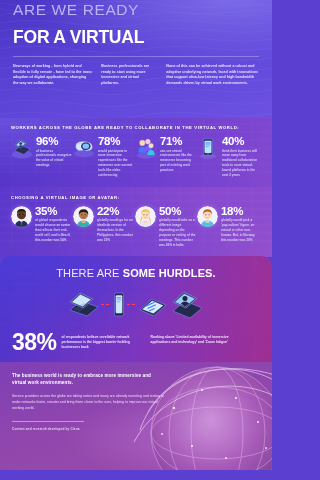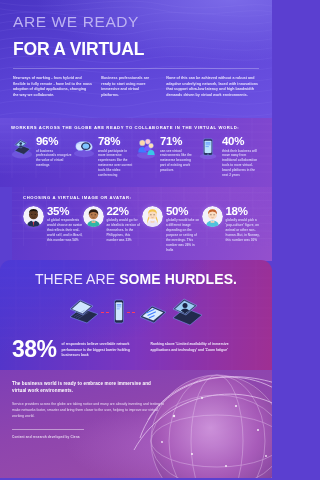--- a/index.html
+++ b/index.html
@@ -14,21 +14,21 @@
   .page { width:272px; height:480px; position:relative; overflow:hidden; }
 
   
   .hero {
     position:relative;
     height:118px;
     background:
       radial-gradient(120% 90% at 85% 0%, #7b6ae8 0%, rgba(123,106,232,0) 60%),
       linear-gradient(160deg,#4a35c4 0%,#5b43d6 45%,#6d52e2 100%);
     overflow:hidden;
-    padding:14px 13px 0 13px;
+    padding:2px 13px 0 13px;
   }
   .wavewrap { position:absolute; inset:0; opacity:.55; pointer-events:none; }
   .hero-title-lite {
     font-size:15.5px; letter-spacing:.6px; font-weight:400;
     color:#bdb2f2; line-height:1.05; position:relative; z-index:2;
   }
   .hero-title-bold {
     font-size:17.5px; font-weight:800; letter-spacing:-.2px;
     line-height:1.06; color:#fff; position:relative; z-index:2;
     margin-top:10px;
@@ -49,21 +49,20 @@
     background:
       radial-gradient(100% 120% at 0% 0%, #6a4fdd 0%, rgba(106,79,221,0) 70%),
       linear-gradient(105deg,#5335c9 0%,#6c3fd0 55%,#8348cf 100%);
     padding:7px 11px 9px 11px;
   }
   .band.b2 {
     background:
       radial-gradient(100% 120% at 100% 0%, #8a4bd0 0%, rgba(138,75,208,0) 70%),
       linear-gradient(105deg,#5b38cb 0%,#7a44cf 55%,#9450cd 100%);
     padding-top:8px;
-    margin-left:12px;
   }
   .grid-lines { position:absolute; inset:0; opacity:.18; pointer-events:none; }
   .band-head {
     position:relative; z-index:2;
     font-size:4.2px; font-weight:800; letter-spacing:.62px;
     color:#ffffff; margin-bottom:6px;
   }
   .stats-row { position:relative; z-index:2; display:flex; }
   .stat { display:flex; gap:3px; width:62px; }
   .stat .icon { flex:0 0 auto; width:22px; height:24px; }
@@ -83,21 +82,21 @@
   .hurdles {
     position:relative; overflow:hidden;
     background:
       radial-gradient(110% 140% at 10% 0%, #4d3ad6 0%, rgba(77,58,214,0) 62%),
       linear-gradient(100deg,#4e35cb 0%,#7c36bf 52%,#9f2f92 100%);
     border-top-left-radius:11px; border-top-right-radius:11px;
     margin-top:-1px;
     padding:12px 10px 10px 10px;
   }
   .hurdles-title {
-    text-align:center; font-size:14px; letter-spacing:.1px; line-height:1;
+    text-align:center; font-size:11px; letter-spacing:.1px; line-height:1;
     color:#efe9ff; font-weight:400; position:relative; z-index:3;
   }
   .hurdles-title b { font-weight:800; color:#fff; }
   .device-row {
     position:relative; z-index:3; display:flex; align-items:center;
     justify-content:center; gap:0; margin-top:9px; height:34px;
   }
   .dash { width:10px; height:1.4px; background:repeating-linear-gradient(90deg,#ff3b5c 0 3px, transparent 3px 5px); }
 
   .hurdle-stat {

